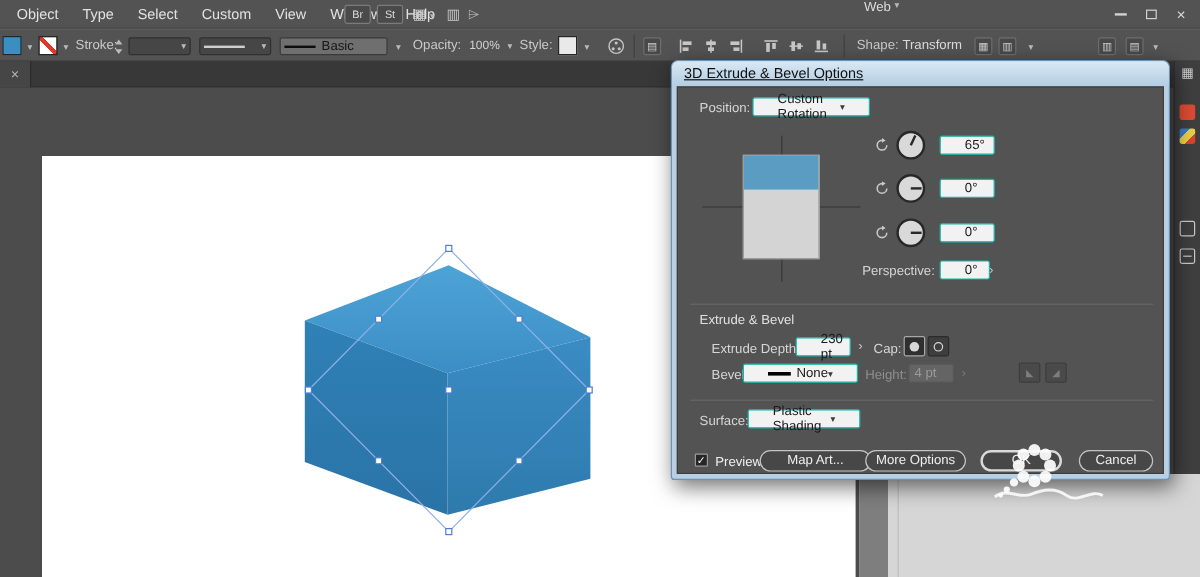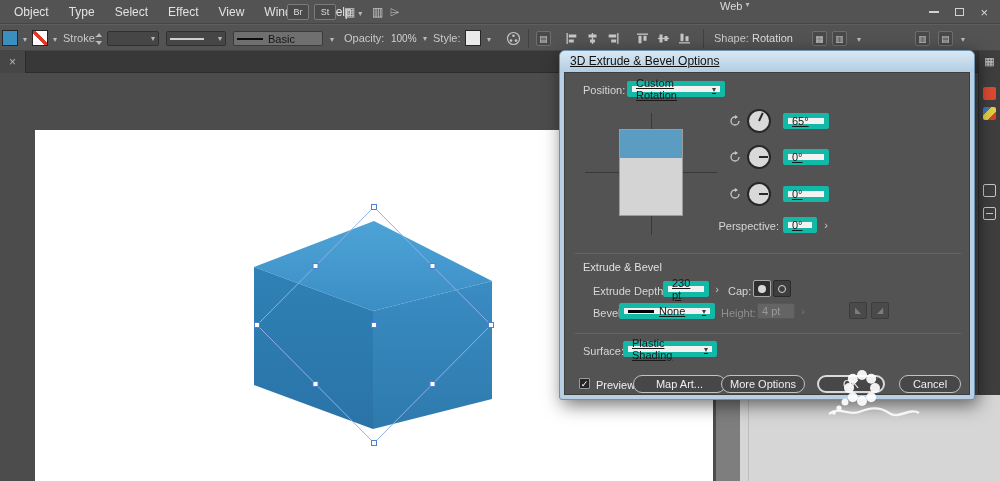--- a/index.html
+++ b/index.html
@@ -59,22 +59,22 @@
   .brline { position:absolute; left:32px; top:0; width:1px; height:86px; background:#bdbdbd; }
 
   
   .dialog { position:absolute; left:559px; top:50px; width:416px; height:350px; background:#b9d0e4;
             border:1px solid #6e93b1; border-radius:6px 6px 3px 3px; box-shadow:3px 5px 18px rgba(0,0,0,0.55); }
   .dtitle { height:21px; line-height:21px; padding-left:10px; font-size:12px; color:#101010;
             background:linear-gradient(#d9e8f4,#b3cde2); border-radius:5px 5px 0 0;text-decoration:underline; }
   .dcontent { position:absolute; left:4px; right:4px; top:21px; bottom:4px; background:#535353; border:1px solid #3e3e3e; }
   .lbl { position:absolute; font-size:11px; color:#d6d6d6; white-space:nowrap; }
   .lbl-dis { position:absolute; font-size:11px; color:#8f8f8f; white-space:nowrap; }
-  .fld { position:absolute; height:16px; background:#f2f2f2; border:5px solid #14b8a6; border-radius:2px;
-         font-size:11px; color:#191919; display:flex; align-items:center; padding:0 4px;text-decoration:underline; }
+  .fld { position:absolute; height:16px; background:#f2f2f2; border:1px solid #14b8a6; border-radius:2px;
+         font-size:11px; color:#191919; display:flex; align-items:center; padding:0 20px; }
   .fld .chevd { margin-left:auto; font-size:8px; color:#3c3c3c; }
   .fld-dis { position:absolute; height:16px; background:#646464; border:1px solid #585858; border-radius:2px;
          font-size:11px; color:#9a9a9a; display:flex; align-items:center; padding:0 4px; }
   .chevbtn { position:absolute; width:10px; height:16px; color:#c9c9c9; font-size:11px; line-height:16px; text-align:center; }
   .chevbtn-dis { position:absolute; width:10px; height:16px; color:#7a7a7a; font-size:11px; line-height:16px; text-align:center; }
   .xline { position:absolute; background:#393939; }
   .trackcube { position:absolute; left:54px; top:56px; width:64px; height:87px; background:#d4d4d4; border:1px solid #9b9b9b; }
   .trackcube .topband { position:absolute; left:0; top:0; width:100%; height:28px; background:#5b9dc2; }
   .dial { position:absolute; width:24px; height:24px; border:2px solid #282828; border-radius:50%; background:#d9d9d9; }
   .needle { position:absolute; left:50%; top:50%; width:9px; height:2px; margin-top:-1px; background:#282828; transform-origin:0 50%; }
@@ -96,21 +96,21 @@
 </head>
 <body>
 
 <div class="app">
 
   <div class="menubar">
     <div class="menus">
       <span class="menu-item">Object</span>
       <span class="menu-item">Type</span>
       <span class="menu-item">Select</span>
-      <span class="menu-item">Effect</span>
+      <span class="menu-item">Custom</span>
       <span class="menu-item">View</span>
       <span class="menu-item">Window</span>
       <span class="menu-item">Help</span>
     </div>
     <span class="appbtn" style="left:287px;">Br</span>
     <span class="appbtn" style="left:314px;">St</span>
     <span class="mb-ico" style="left:344px;"><span>▦</span><span class="chev">▾</span></span>
     <span class="mb-ico" style="left:372px;"><span>▥</span></span>
     <span class="mb-ico" style="left:390px;"><span>⌲</span></span>
 
@@ -202,21 +202,21 @@
         </svg>
       <svg class="ico13" viewBox="0 0 13 13" fill="#c8c8c8">
           <rect x="1" y="10.2" width="11" height="1.3"></rect>
           <rect x="2.5" y="1.7" width="3" height="7.5"></rect>
           <rect x="7.5" y="4.2" width="3" height="5"></rect>
         </svg>
     </div>
 
     <span class="vsep" style="left:703px;"></span>
     <span class="clbl" style="left:714px;">Shape:</span>
-    <span class="clbl" style="left:752px; color:#dcdcdc;">Rotation</span>
+    <span class="clbl" style="left:752px; color:#dcdcdc;">Transform</span>
     <span class="minibox" style="left:812px;">
         <span>▦</span>
       </span>
     <span class="minibox" style="left:832px;">
         <span>▥</span>
       </span>
     <span class="chev abs" style="left:854px; top:10px;">▾</span>
 
     <span class="minibox" style="left:915px;">
         <span>▥</span>

